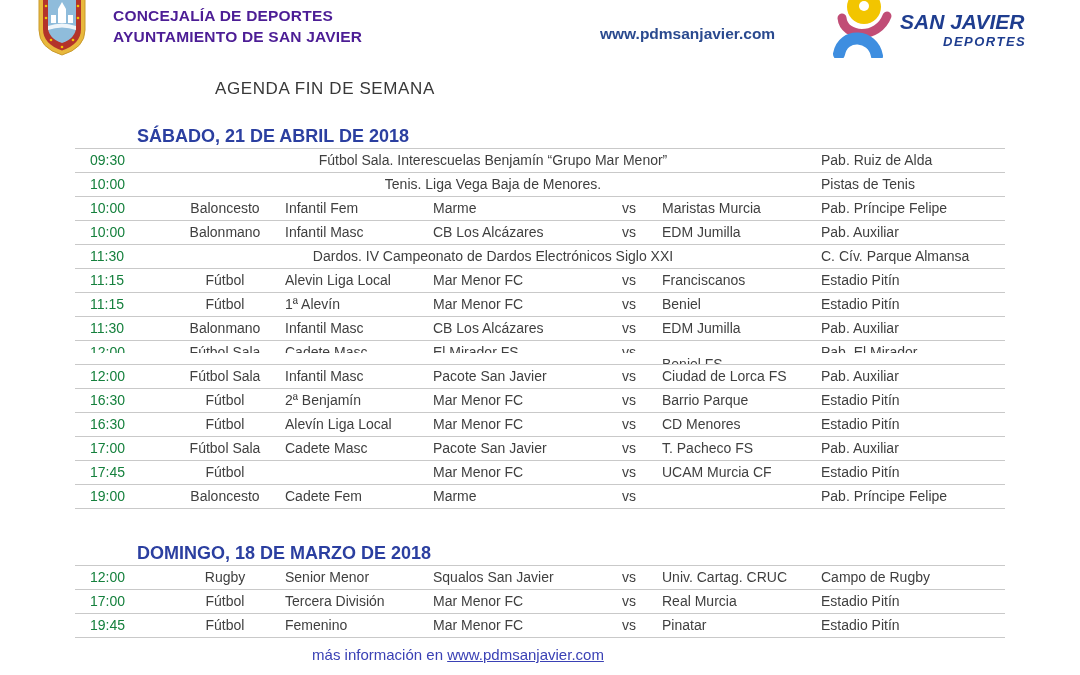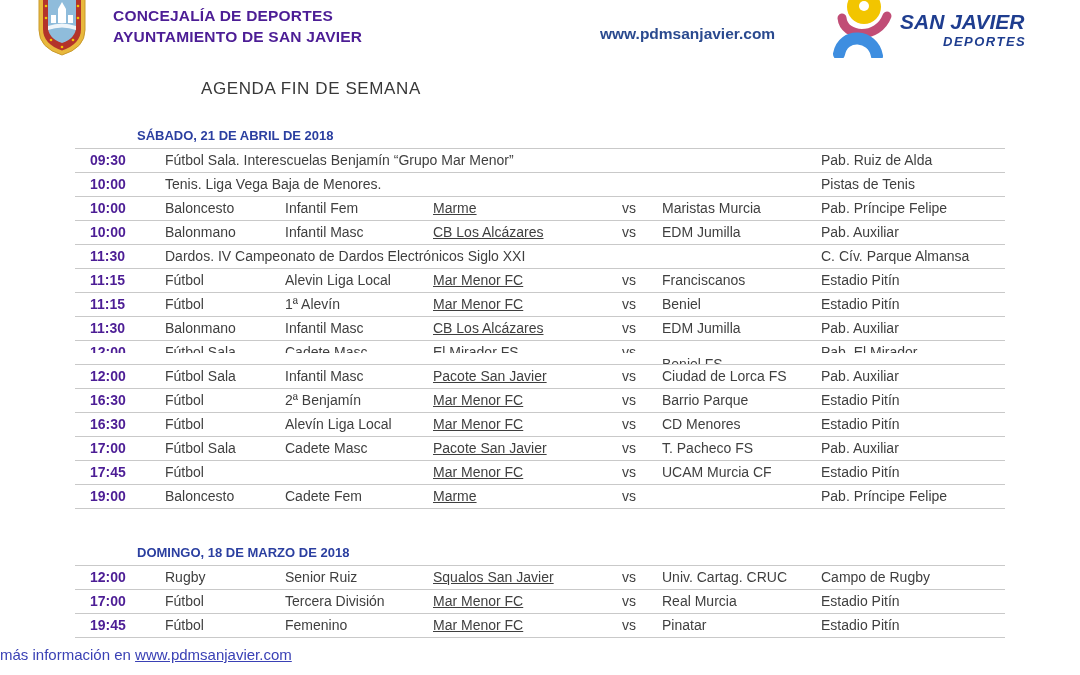--- a/index.html
+++ b/index.html
@@ -8,45 +8,45 @@
     font-family:"Liberation Sans","DejaVu Sans",sans-serif;color:#3f3f3f;
   }
   
   .crest{position:absolute;left:37px;top:-8px;}
   .org{position:absolute;left:113px;top:5px;color:#4c1d95;font-size:15.5px;font-weight:700;line-height:21px;letter-spacing:0.2px;}
   .website{position:absolute;left:600px;top:25px;color:#2a4a8f;font-size:15.5px;font-weight:700;}
   .sjd-logo{position:absolute;left:826px;top:-4px;}
   .sjd-title{font:italic 700 21px "Liberation Sans",sans-serif;fill:#1e3d8f;}
   .sjd-sub{font:italic 700 13px "Liberation Sans",sans-serif;fill:#1e3d8f;letter-spacing:1.5px;}
   
-  .doc-title{position:absolute;left:201px;top:79px;font-size:17px;color:#383838;letter-spacing:0.6px;}
+  .doc-title{position:absolute;left:215px;top:79px;font-size:17px;color:#383838;letter-spacing:0.6px;}
   
   .schedule{position:absolute;left:75px;top:124px;width:930px;}
   .section + .section{margin-top:32px;}
   .section-header{
     height:24px;line-height:24px;padding-left:62px;box-sizing:border-box;
-    color:#2b3fa0;font-weight:700;font-size:13px;
+    color:#2b3fa0;font-weight:700;font-size:18px;
   }
   .rows{border-top:1px solid #c9c9c9;}
   .row{
     display:grid;grid-template-columns:90px 120px 148px 189px 40px 159px 184px;
     height:24px;box-sizing:border-box;border-bottom:1px solid #c9c9c9;
     font-size:14px;line-height:23px;
   }
   .cell{overflow:hidden;white-space:nowrap;}
-  .c-time{grid-column:1;padding-left:15px;color:#4c1d95;font-weight:700;}
-  .c-sport{grid-column:2;}
+  .c-time{grid-column:1;padding-left:15px;color:#15803d;font-weight:400;}
+  .c-sport{grid-column:2;text-align:center;}
   .c-sport.span{grid-column:2 / 7;}
   .c-cat{grid-column:3;}
-  .c-team1{grid-column:4;text-decoration:underline;}
+  .c-team1{grid-column:4;}
   .c-vs{grid-column:5;}
   .c-team2{grid-column:6;}
   .c-venue{grid-column:7;}
   
-  .footer{position:absolute;left:0;top:646px;width:916px;text-align:left;font-size:15px;color:#3a41b5;}
+  .footer{position:absolute;left:0;top:646px;width:916px;text-align:center;font-size:15px;color:#3a41b5;}
   .footer a{color:#3a41b5;text-decoration:underline;cursor:pointer;}
 </style>
 </head>
 <body>
 
 <div class="page">
 
   <svg class="crest" width="50" height="64" viewBox="0 0 50 64">
     <path d="M2,0 H48 V38 Q48,56 25,63 Q2,56 2,38 Z" fill="#e8b83c" stroke="#c99a2c" stroke-width="1"></path>
     <path d="M6,3 H44 V37 Q44,52 25,58.5 Q6,52 6,37 Z" fill="#b3332a"></path>
@@ -211,21 +211,21 @@
             <div class="cell c-venue">Pab. Príncipe Felipe</div>
           </div>
         </div>
       </div>
       <div class="section">
         <div class="section-header">DOMINGO, 18 DE MARZO DE 2018</div>
         <div class="rows">
           <div class="row">
             <div class="cell c-time">12:00</div>
             <div class="cell c-sport">Rugby</div>
-            <div class="cell c-cat">Senior Ruiz</div>
+            <div class="cell c-cat">Senior Menor</div>
             <div class="cell c-team1">Squalos San Javier</div>
             <div class="cell c-vs">vs</div>
             <div class="cell c-team2">Univ. Cartag. CRUC</div>
             <div class="cell c-venue">Campo de Rugby</div>
           </div>
           <div class="row">
             <div class="cell c-time">17:00</div>
             <div class="cell c-sport">Fútbol</div>
             <div class="cell c-cat">Tercera División</div>
             <div class="cell c-team1">Mar Menor FC</div>

